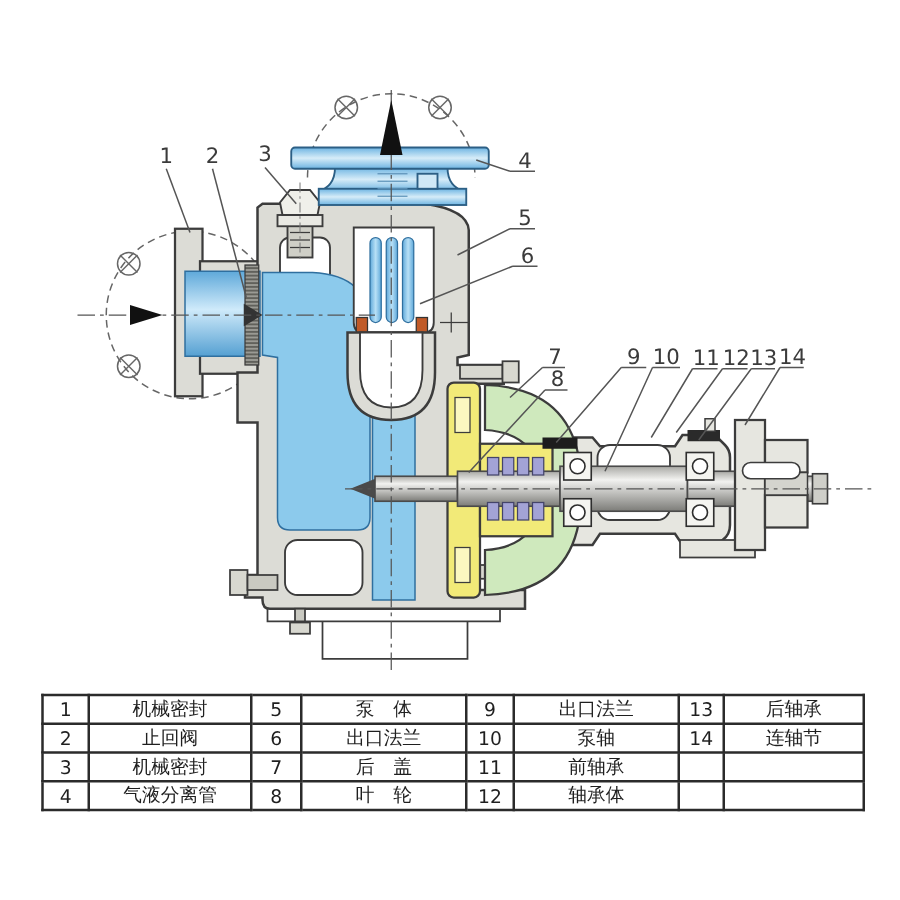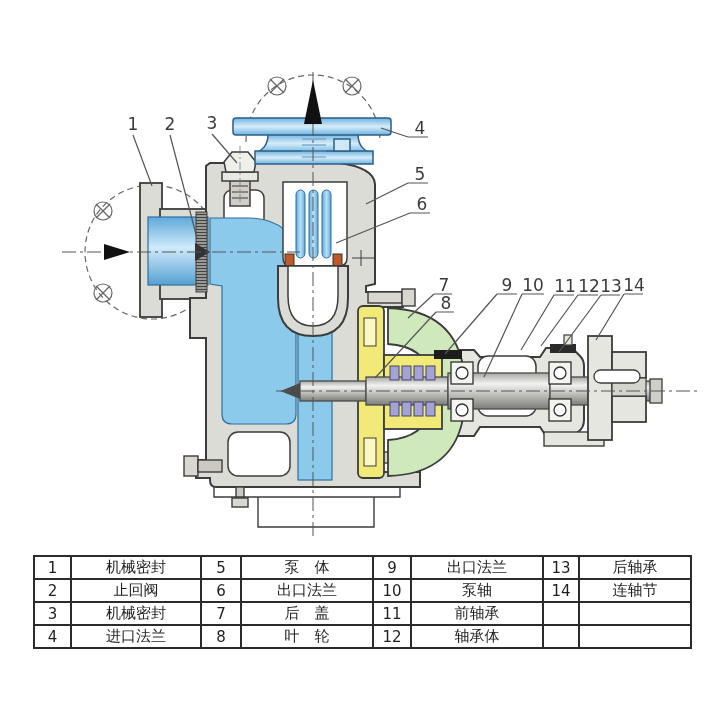--- a/index.html
+++ b/index.html
@@ -287,21 +287,21 @@
     <td>机械密封</td>
     <td>7</td>
     <td>后　盖</td>
     <td>11</td>
     <td>前轴承</td>
     <td></td>
     <td></td>
   </tr>
   <tr>
     <td>4</td>
-    <td>进口法兰</td>
+    <td>气液分离管</td>
     <td>8</td>
     <td>叶　轮</td>
     <td>12</td>
     <td>轴承体</td>
     <td></td>
     <td></td>
   </tr>
 </tbody>
     </table>
 </div>

